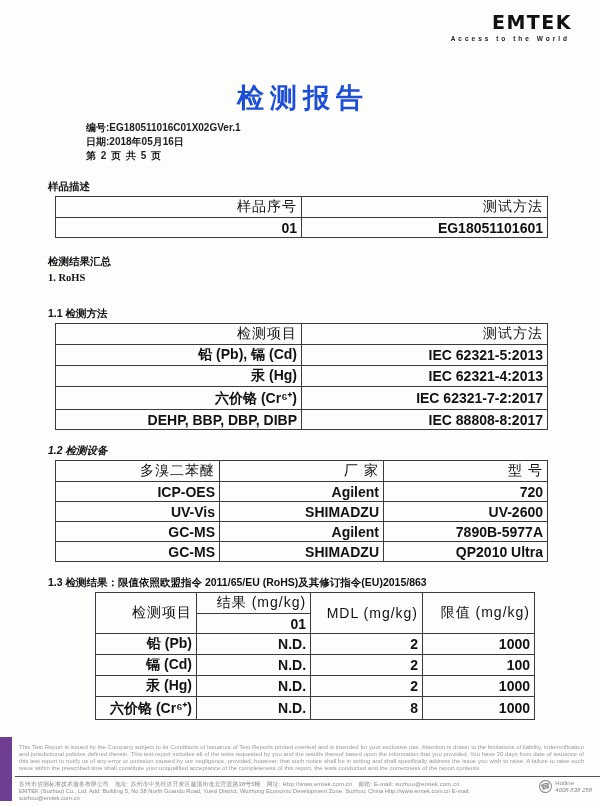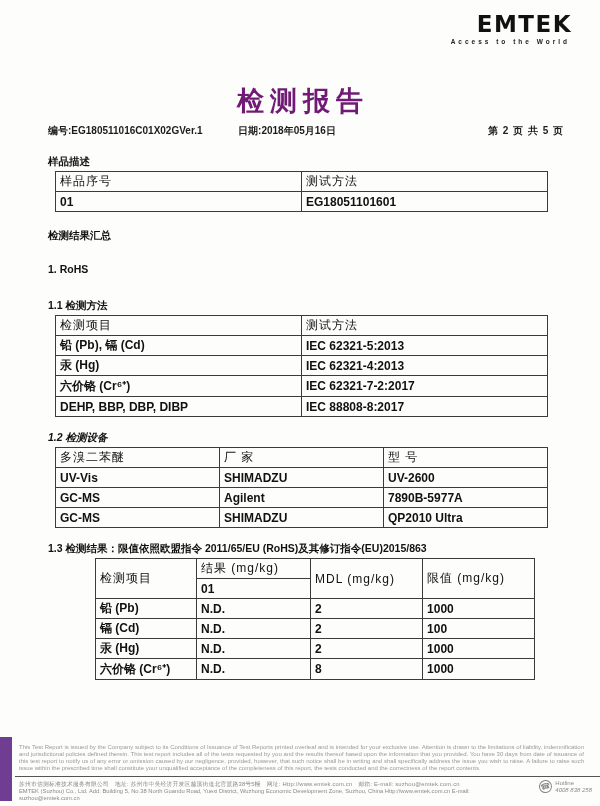--- a/index.html
+++ b/index.html
@@ -5,56 +5,56 @@
   * { margin:0; padding:0; box-sizing:border-box; }
   html,body { background:#e8e8e8; }
   body { font-family:"Liberation Sans", sans-serif; }
   .page {
     position:relative; width:600px; height:806px; margin:0 auto;
     background:#fdfdfc; color:#1c1c1c; overflow:hidden;
   }
   
   .logo-block { padding-top:13px; padding-right:28px; text-align:right; }
   .logo-text {
-    display:inline-block; font-size:23px; font-weight:800; letter-spacing:1.5px;
+    display:inline-block; font-size:19px; font-weight:800; letter-spacing:1.5px;
     color:#111; font-family:"DejaVu Sans", sans-serif; line-height:1;
   }
   .logo-tagline {
     font-size:6.5px; letter-spacing:3px; color:#222; margin-top:2px;
     padding-right:2px; font-weight:600;
   }
   
   .title {
     margin-top:38px; text-align:center; font-size:27px; font-weight:700;
-    letter-spacing:6px; text-indent:6px; color:#701a75;
+    letter-spacing:6px; text-indent:6px; color:#1d4ed8;
   }
   .info-row {
     display:flex; align-items:baseline; margin-top:5px;
-    padding:0 36px 0 48px; font-size:10px; font-weight:700;
+    padding:0 48px 0 48px; font-size:10px; font-weight:700;flex-direction:column;
   }
   .info-left { flex:1 1 0; }
   .info-center { flex:0 0 auto; }
   .info-right { flex:1 1 0; text-align:right; letter-spacing:1px;margin-left:38px; }
   
   .content { padding:0 24px 0 48px; }
   .section-heading { font-size:10.5px; font-weight:700; color:#111; }
   .mt-sample { margin-top:17px; }
   .mt-summary { margin-top:17px; }
-  .mt-rohs { margin-top:20px; }
+  .mt-rohs { margin-top:3px;font-family:Liberation Serif, serif; }
   .mt-methods { margin-top:24px; }
   .mt-equip { margin-top:14px;font-style:italic; }
   .mt-results { margin-top:14px; }
   
   table.tbl {
     border-collapse:collapse; margin-top:2px; margin-left:7px;
     width:493px; table-layout:fixed;
   }
   table.tbl td {
-    border:1px solid #3b3b3b; height:20px; text-align:left; vertical-align:middle;
-    font-size:12px; padding:1px 4px; color:#111;
+    border:1px solid #3b3b3b; height:20px; text-align:right; vertical-align:middle;
+    font-size:14px; padding:1px 4px; color:#111;
   }
   table.tbl td.th { font-weight:400; letter-spacing:1px; }
   table.tbl td.val { font-weight:700; letter-spacing:0; }
   table.results { width:440px; margin-left:47px; }
   table.results col.c1 { width:23%; }
   table.results col.c2 { width:26%; }
   table.results col.c3 { width:25.5%; }
   table.results col.c4 { width:25.5%; }
   
   .accent-bar {
@@ -152,20 +152,25 @@
     </tbody>
       </table>
 
     <div class="section-heading mt-equip">1.2 检测设备</div>
     <table class="tbl">
       <tbody>
           <tr>
         <td class="th">多溴二苯醚</td>
         <td class="th">厂 家</td>
         <td class="th">型 号</td>
+      </tr>
+      <tr>
+        <td class="val">ICP-OES</td>
+        <td class="val">Agilent</td>
+        <td class="val">720</td>
       </tr>
       <tr>
         <td class="val">UV-Vis</td>
         <td class="val">SHIMADZU</td>
         <td class="val">UV-2600</td>
       </tr>
       <tr>
         <td class="val">GC-MS</td>
         <td class="val">Agilent</td>
         <td class="val">7890B-5977A</td>

